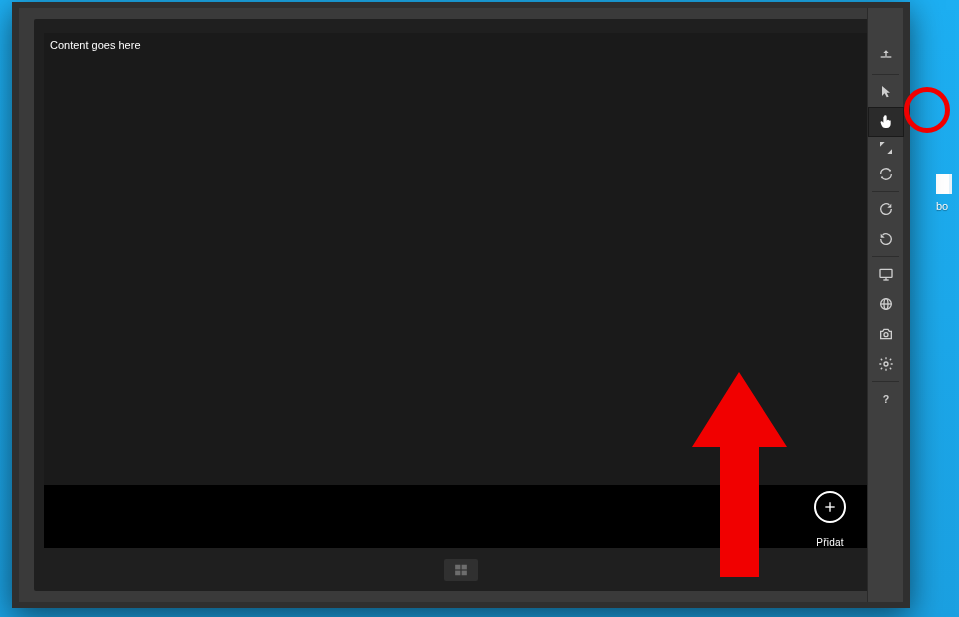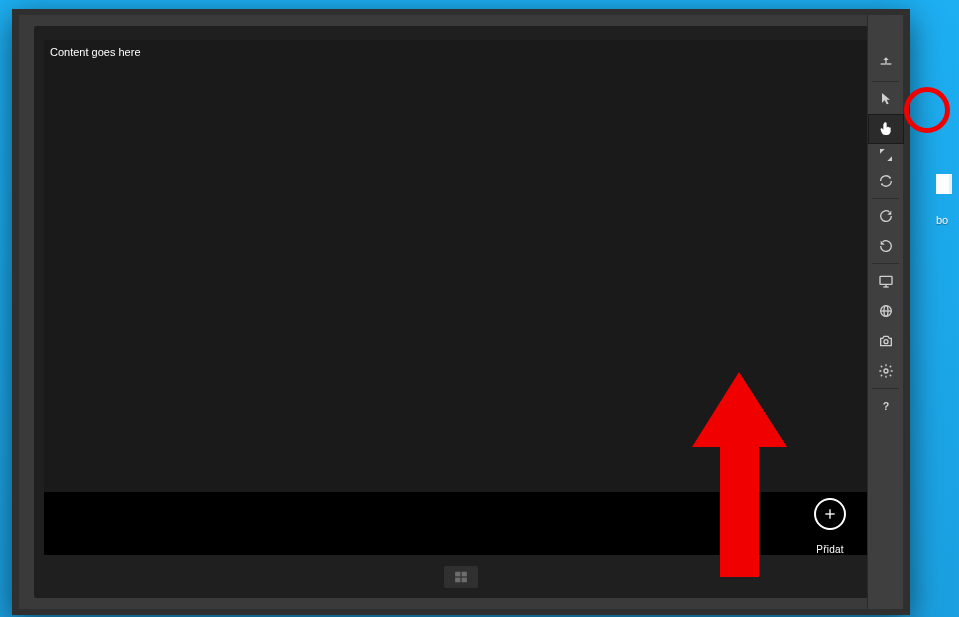--- a/index.html
+++ b/index.html
@@ -9,24 +9,24 @@
   }
   .desktop {
     position: relative; width: 959px; height: 617px;
     background: linear-gradient(180deg,#1daff2 0%,#1ca8ea 50%,#1ba0e1 100%);
   }
   .desktop-icons { position: absolute; right: 3px; top: 174px; width: 20px; }
   .di-file {
     width: 16px; height: 20px; background: #fff; position: relative;
     box-shadow: inset -5px 0 0 -2px #e6f3fb;
   }
-  .di-label { color: #fff; font-size: 11px; margin-top: 20px; text-shadow: 0 1px 1px rgba(0,0,0,.4); }
+  .di-label { color: #fff; font-size: 11px; margin-top: 6px; text-shadow: 0 1px 1px rgba(0,0,0,.4); }
 
   .simulator {
-    position: absolute; left: 12px; top: 9px; width: 898px; height: 606px;
+    position: absolute; left: 12px; top: 2px; width: 898px; height: 606px;
     background: #2f2f2f;
     box-shadow: 0 8px 30px rgba(0,0,0,.55);
     padding-left: 14px;
   }
   .sim-inner {
     position: absolute; left: 7px; top: 6px; right: 7px; bottom: 6px;
     background: #3a3a3a;
   }
   .bezel {
     position: absolute; left: 15px; top: 11px; right: 15px; bottom: 11px;

